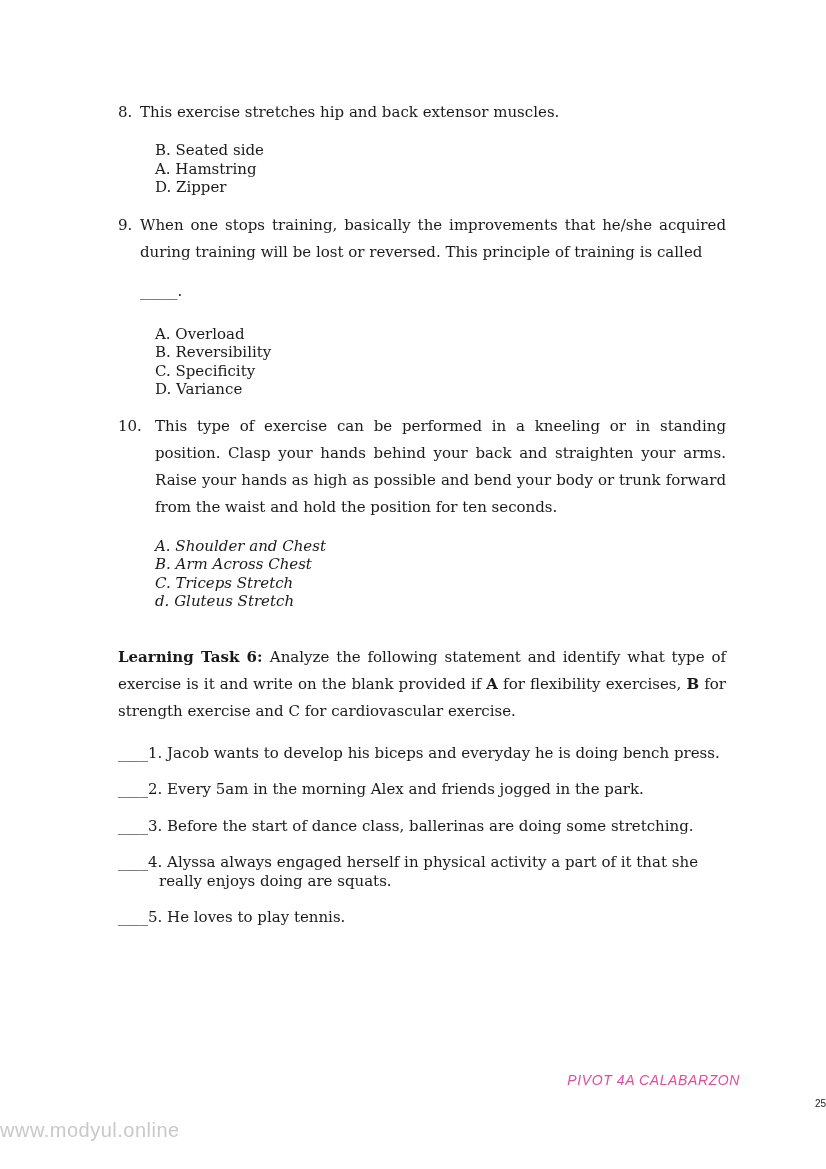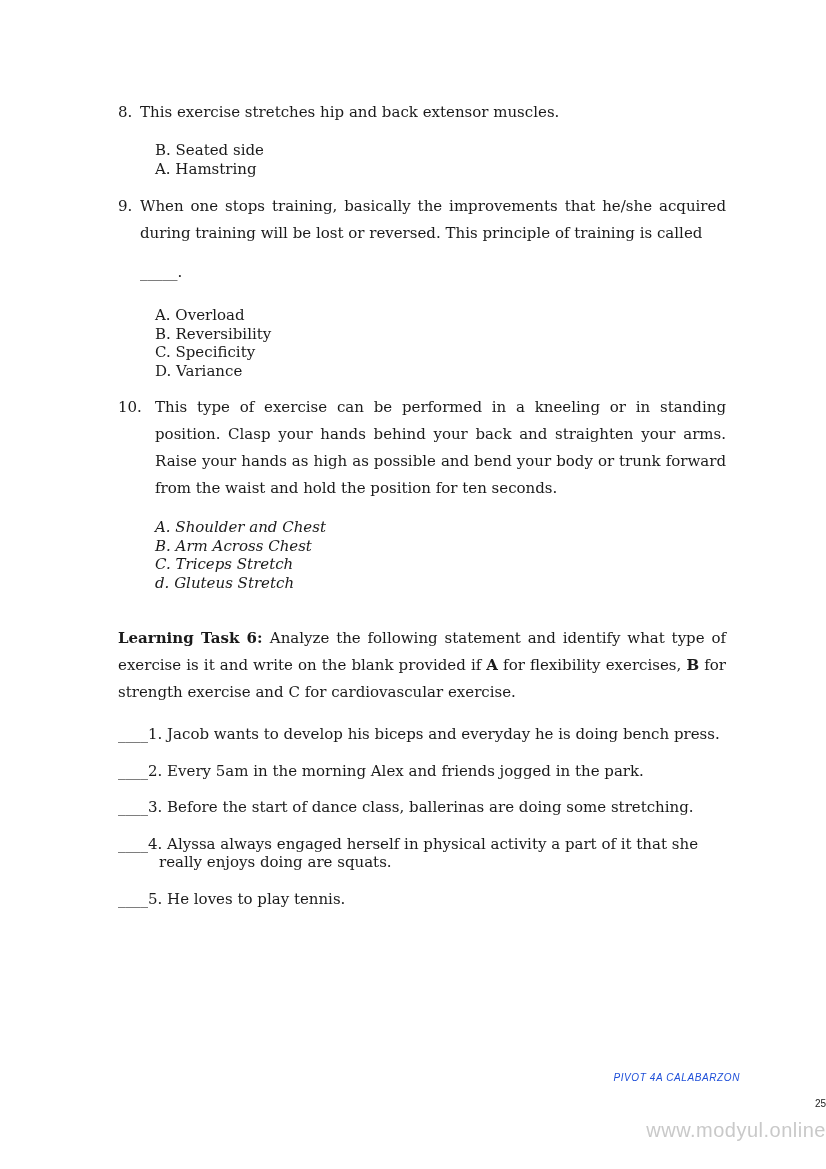--- a/index.html
+++ b/index.html
@@ -49,59 +49,60 @@
     text-indent: -41px;
     line-height: 18.5px;
     margin-top: 18px;
   }
   .footer-brand {
     position: absolute;
     top: 1072px;
     right: 86px;
     font-family: "Liberation Sans", sans-serif;
     font-style: italic;
-    font-size: 10px;
+    font-size: 14px;
     letter-spacing: 0.6px;
-    color: #1d4ed8;
+    color: #ec4899;
   }
   .page-number {
     position: absolute;
     top: 1098px;
     left: 0;
     width: 100%;
     text-align: right;
     font-family: "Liberation Sans", sans-serif;
     font-size: 10px;
     color: #222222;
   }
   .watermark {
     position: absolute;
     top: 1119px;
     left: 0;
     width: 100%;
-    text-align: right;
+    text-align: left;
     font-family: "Liberation Sans", sans-serif;
     font-size: 20px;
     letter-spacing: 0.5px;
   }
 </style>
 </head>
 <body>
 
 <div class="page">
   <div class="content">
 
     <div class="question question-8">
       <div class="q-row">
         <span class="q-num">8.</span>
         <p class="q-text">This exercise stretches hip and back extensor muscles.</p>
       </div>
       <div class="q-options">
         <div>B. Seated side</div>
         <div>A. Hamstring</div>
+        <div>D. Zipper</div>
       </div>
     </div>
 
     <div class="question question-9">
       <div class="q-row">
         <span class="q-num">9.</span>
         <div style="flex:1">
           <p class="q-text">When one stops training, basically the improvements that he/she acquired during training will be lost or reversed. This principle of training is called</p>
           <div class="q-blank">_____.</div>
         </div>

